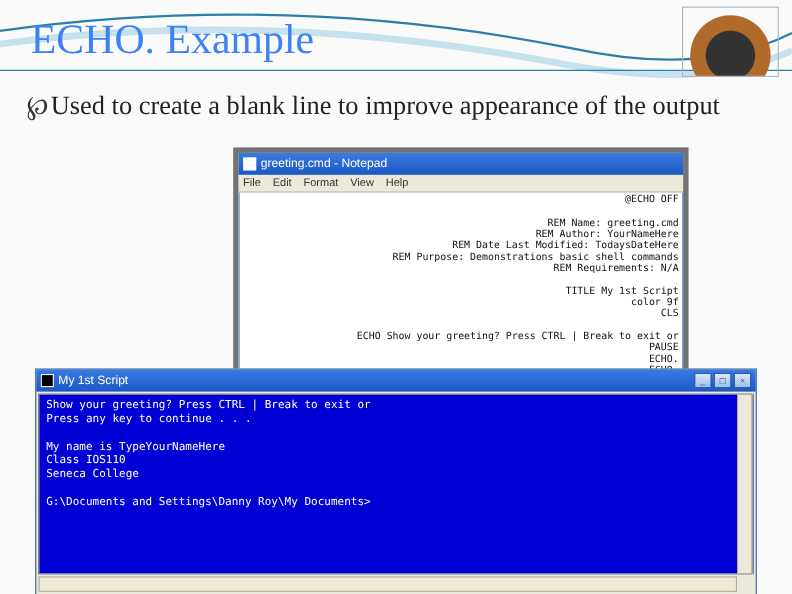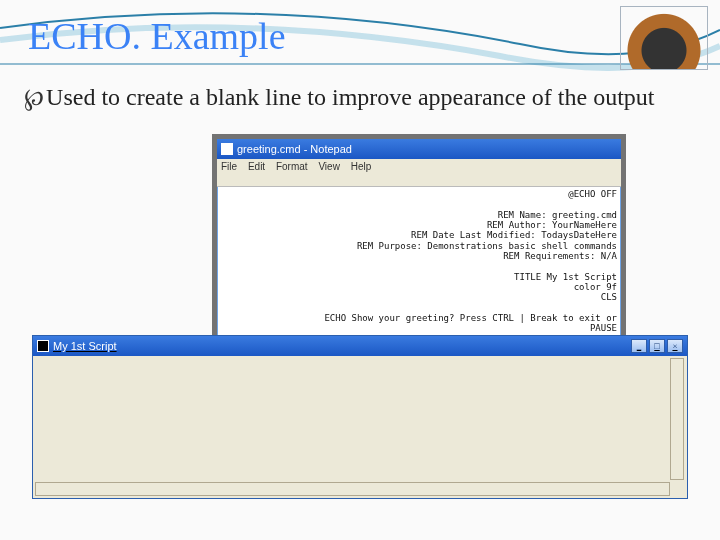--- a/index.html
+++ b/index.html
@@ -64,21 +64,21 @@
     background: linear-gradient(#3a7be0, #1b57c4);
     color: #fff;
     font: 11px/20px Tahoma, sans-serif;
     padding: 0 4px;
     display: flex;
     align-items: center;
     gap: 4px;
   }
   .np-titlebar .icon { width:12px; height:12px; background:#fff; display:inline-block; }
   .np-menubar {
-    height: 28px;
+    height: 16px;
     background: #ece9d8;
     font: 10px/16px Tahoma, sans-serif;
     color: #333;
     padding-left: 4px;
     border-bottom: 1px solid #bbb;
   }
   .np-menubar span { margin-right: 8px; }
   .np-body {
     padding: 2px 4px;
     font-size: 9px;
@@ -88,25 +88,24 @@
     overflow: hidden;
     height: calc(100% - 36px);
     text-align: right;
   }
   
   .cmd {
     position: absolute;
     top: 335px;
     left: 32px;
     width: 656px;
-    height: 164px;
+    height: 206px;
     border: 1px solid #2b5fae;
     background: #ece9d8;
     font-family: "Lucida Console", Monaco, monospace;
-    text-decoration: underline;
   }
   .cmd-titlebar {
     height: 20px;
     background: linear-gradient(#3a7be0, #1b57c4);
     color: #fff;
     font: 11px/20px Tahoma, sans-serif;
     padding: 0 4px;
     display: flex;
     align-items: center;
     gap: 4px;
@@ -200,15 +199,23 @@
   <div class="cmd-titlebar">
     <span style="width:12px;height:12px;background:#000;display:inline-block;border:1px solid #fff;"></span>
     <span>My 1st Script</span>
     <span class="spacer"></span>
     <div class="winbtns">
       <div class="winbtn">_</div>
       <div class="winbtn">□</div>
       <div class="winbtn">×</div>
     </div>
   </div>
+  <div class="cmd-body">Show your greeting? Press CTRL | Break to exit or
+Press any key to continue . . .
+
+My name is TypeYourNameHere
+Class IOS110
+Seneca College
+
+G:\Documents and Settings\Danny Roy\My Documents&gt;</div>
   <div class="cmd-scroll"></div>
   <div class="cmd-hscroll"></div>
 </div>
 
 </body></html>

